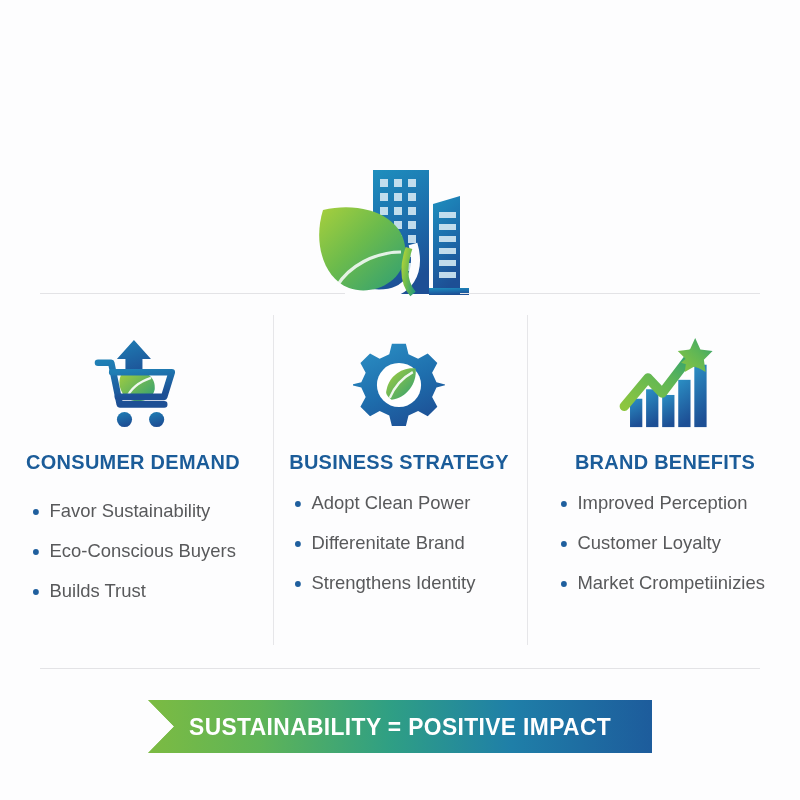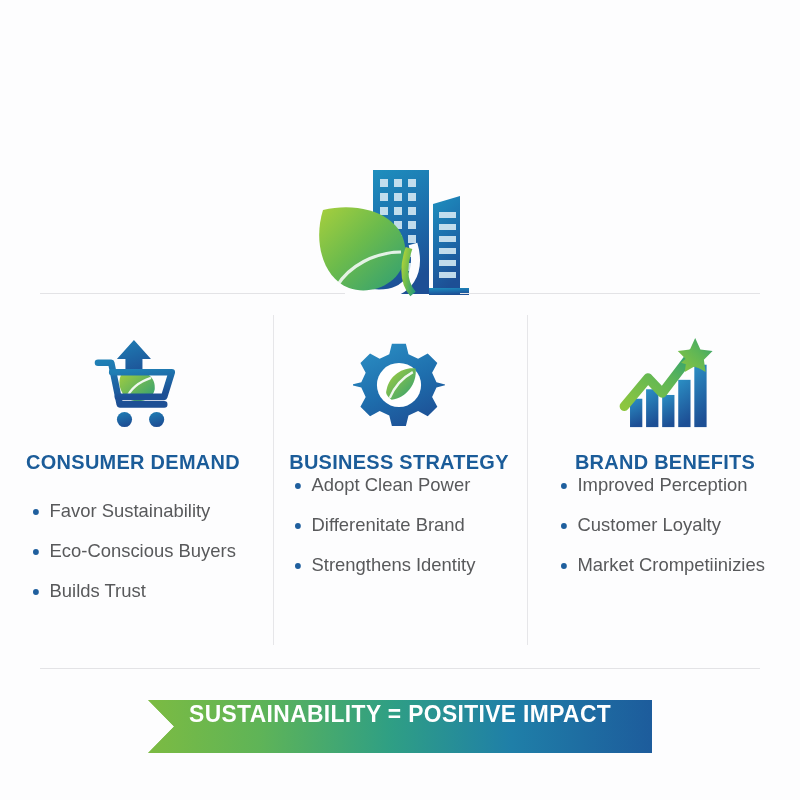--- a/index.html
+++ b/index.html
@@ -91,21 +91,21 @@
     text-align:center;
     font-size:21px;
     font-weight:bold;
     color:#1b5c99;
     letter-spacing:0.3px;
     font-family:"Liberation Sans Narrow","Liberation Sans", sans-serif;
     transform:scaleX(0.95);
     white-space:nowrap;
   }
 
-  .col-list { list-style:none; }
+  .col-list { margin-top:18px; list-style:none; }
   .col-1 .col-list { margin-top:26px; }
   .col-3 .col-list { }
 
   .col-list li {
     position:relative;
     font-size:19px;
     color:#58595b;
     padding-left:17px;
     margin-bottom:18px;
     white-space:nowrap;
@@ -134,21 +134,21 @@
     -webkit-clip-path:polygon(0 0, 504px 0, 504px 53px, 0 53px, 26px 26.5px);
     clip-path:polygon(0 0, 100% 0, 100% 100%, 0 100%, 26px 50%);
     display:flex;
     align-items:center;
     justify-content:center;
   }
   .ribbon-inner {
     width:504px; height:53px;
     clip-path:polygon(0 0, 100% 0, calc(100% - 26px) 50%, 100% 100%, 0 100%, 26px 50%);
     background:linear-gradient(90deg,#7cbb42 0%,#5fb457 22%,#2f9f84 48%,#1f7fa8 72%,#1d5c9c 100%);
-    display:flex; justify-content:center;
+    display:flex; align-items:center; justify-content:center;
   }
   .ribbon-text {
     color:#ffffff;
     font-size:24px;
     font-weight:bold;
     letter-spacing:0.4px;
     font-family:"Liberation Sans Narrow","Liberation Sans", sans-serif;
     transform:scaleX(0.95);
     white-space:nowrap;
   }

